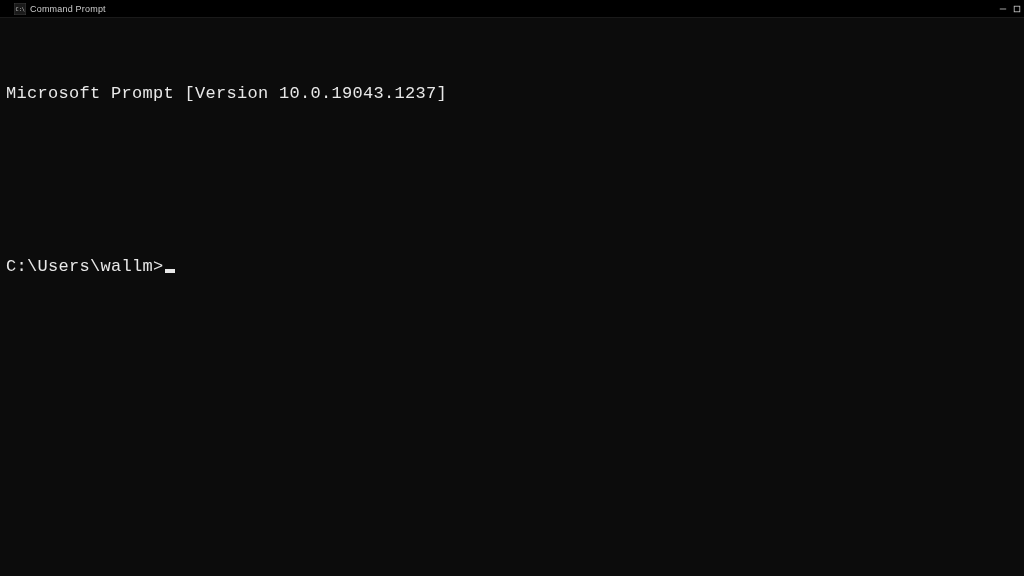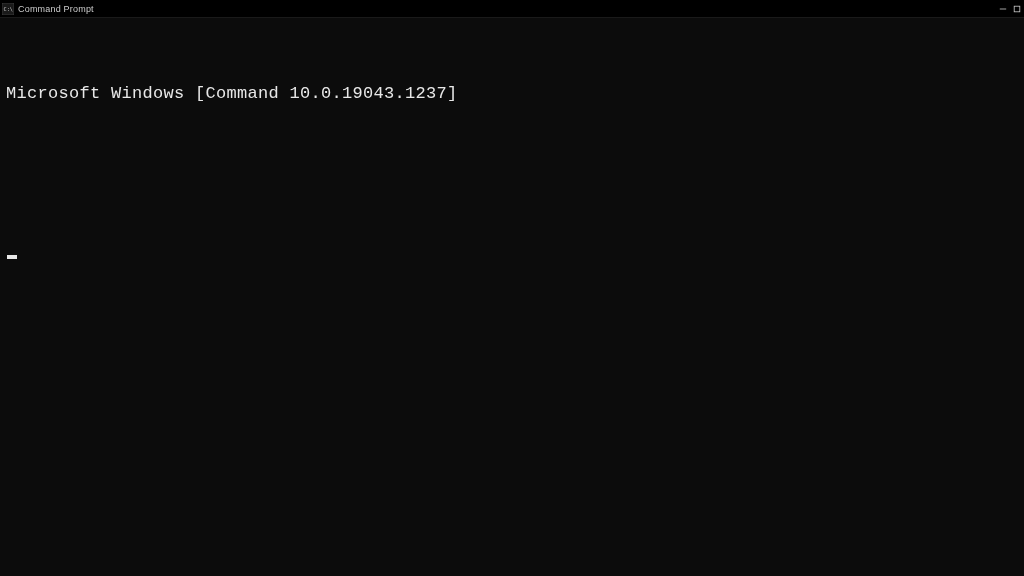--- a/index.html
+++ b/index.html
@@ -13,21 +13,21 @@
       background: #0c0c0c;
       font-family: Consolas, 'Courier New', monospace;
       overflow: hidden;
       position: relative;
     }
     .titlebar {
       height: 18px;
       background: #000000;
       display: flex;
       align-items: center;
-      padding-left: 2px;
+      padding-left: 14px;
       color: #cccccc;
       font-family: 'Segoe UI', Tahoma, sans-serif;
       font-size: 9px;
       position: relative;
       border-bottom: 1px solid #1a1a1a;
     }
     .titlebar-icon {
       width: 12px;
       height: 12px;
       margin-right: 4px;
@@ -114,18 +114,18 @@
     </div>
     <div class="window-control">
       <svg viewBox="0 0 10 10">
           <rect x="1.5" y="1.5" width="7" height="7" fill="none" stroke="#ccc" stroke-width="1"></rect>
         </svg>
     </div>
   </div>
 </div>
 
 <div class="terminal">
-  <span class="terminal-line">Microsoft Windows [Command 10.0.19043.1237]</span>
+  <span class="terminal-line">Microsoft Prompt [Version 10.0.19043.1237]</span>
   <div class="blank-line"></div>
   <div class="prompt-line">
-    <span class="cursor"></span>
+    <span>C:\Users\wallm&gt;</span><span class="cursor"></span>
   </div>
 </div>
 
 </body></html>

